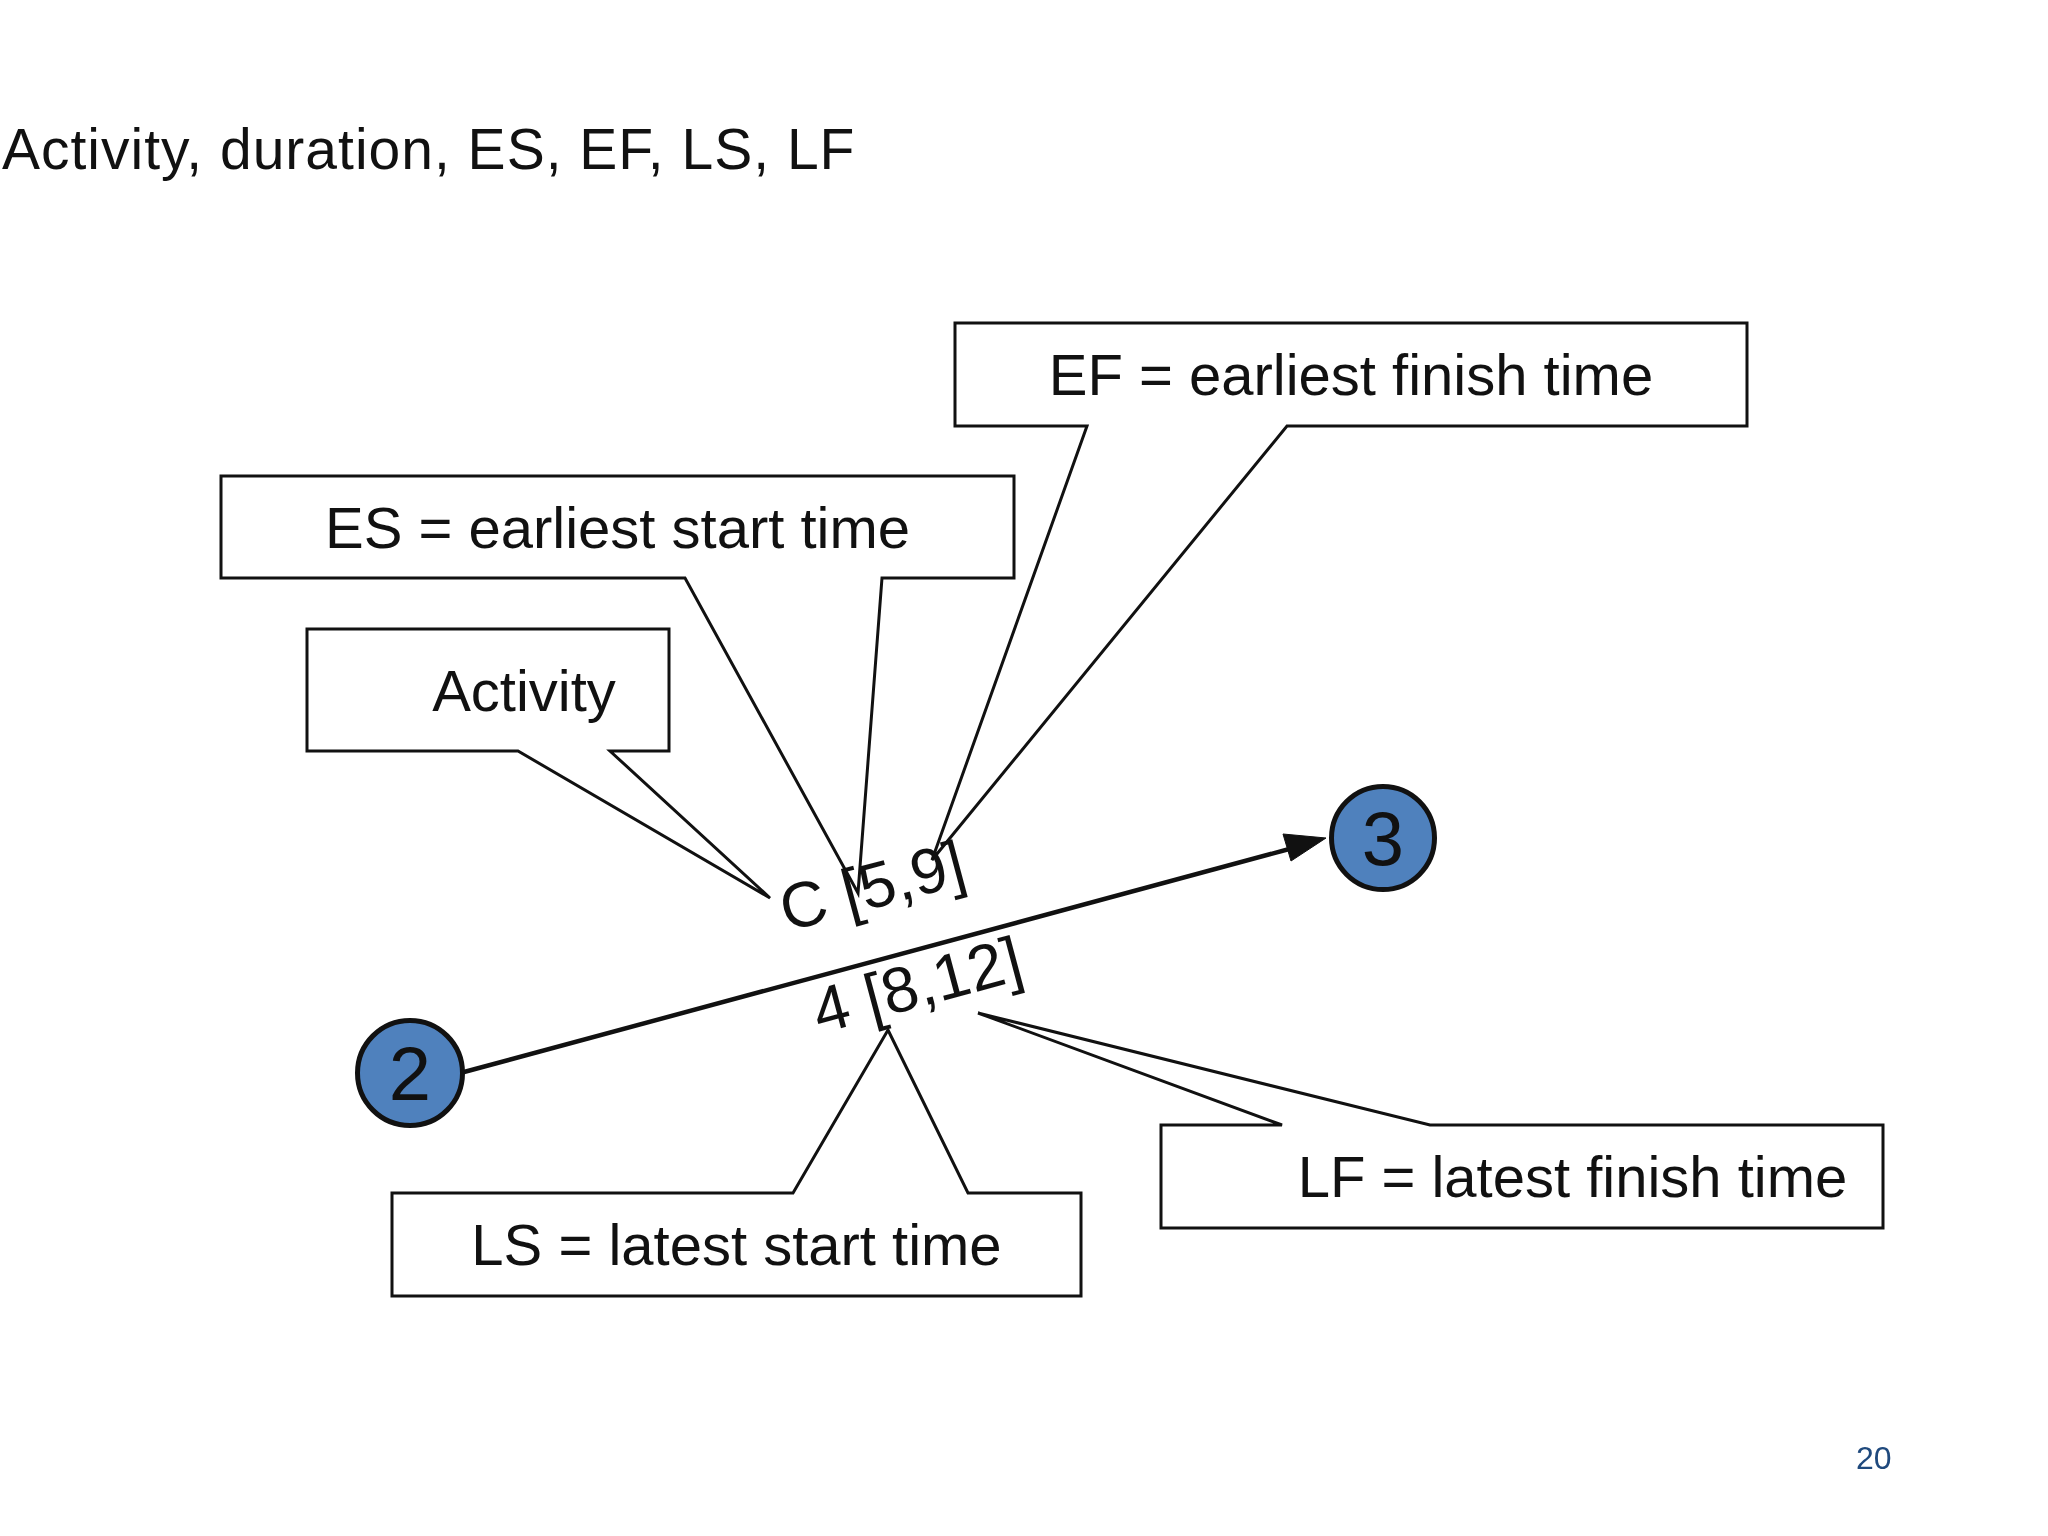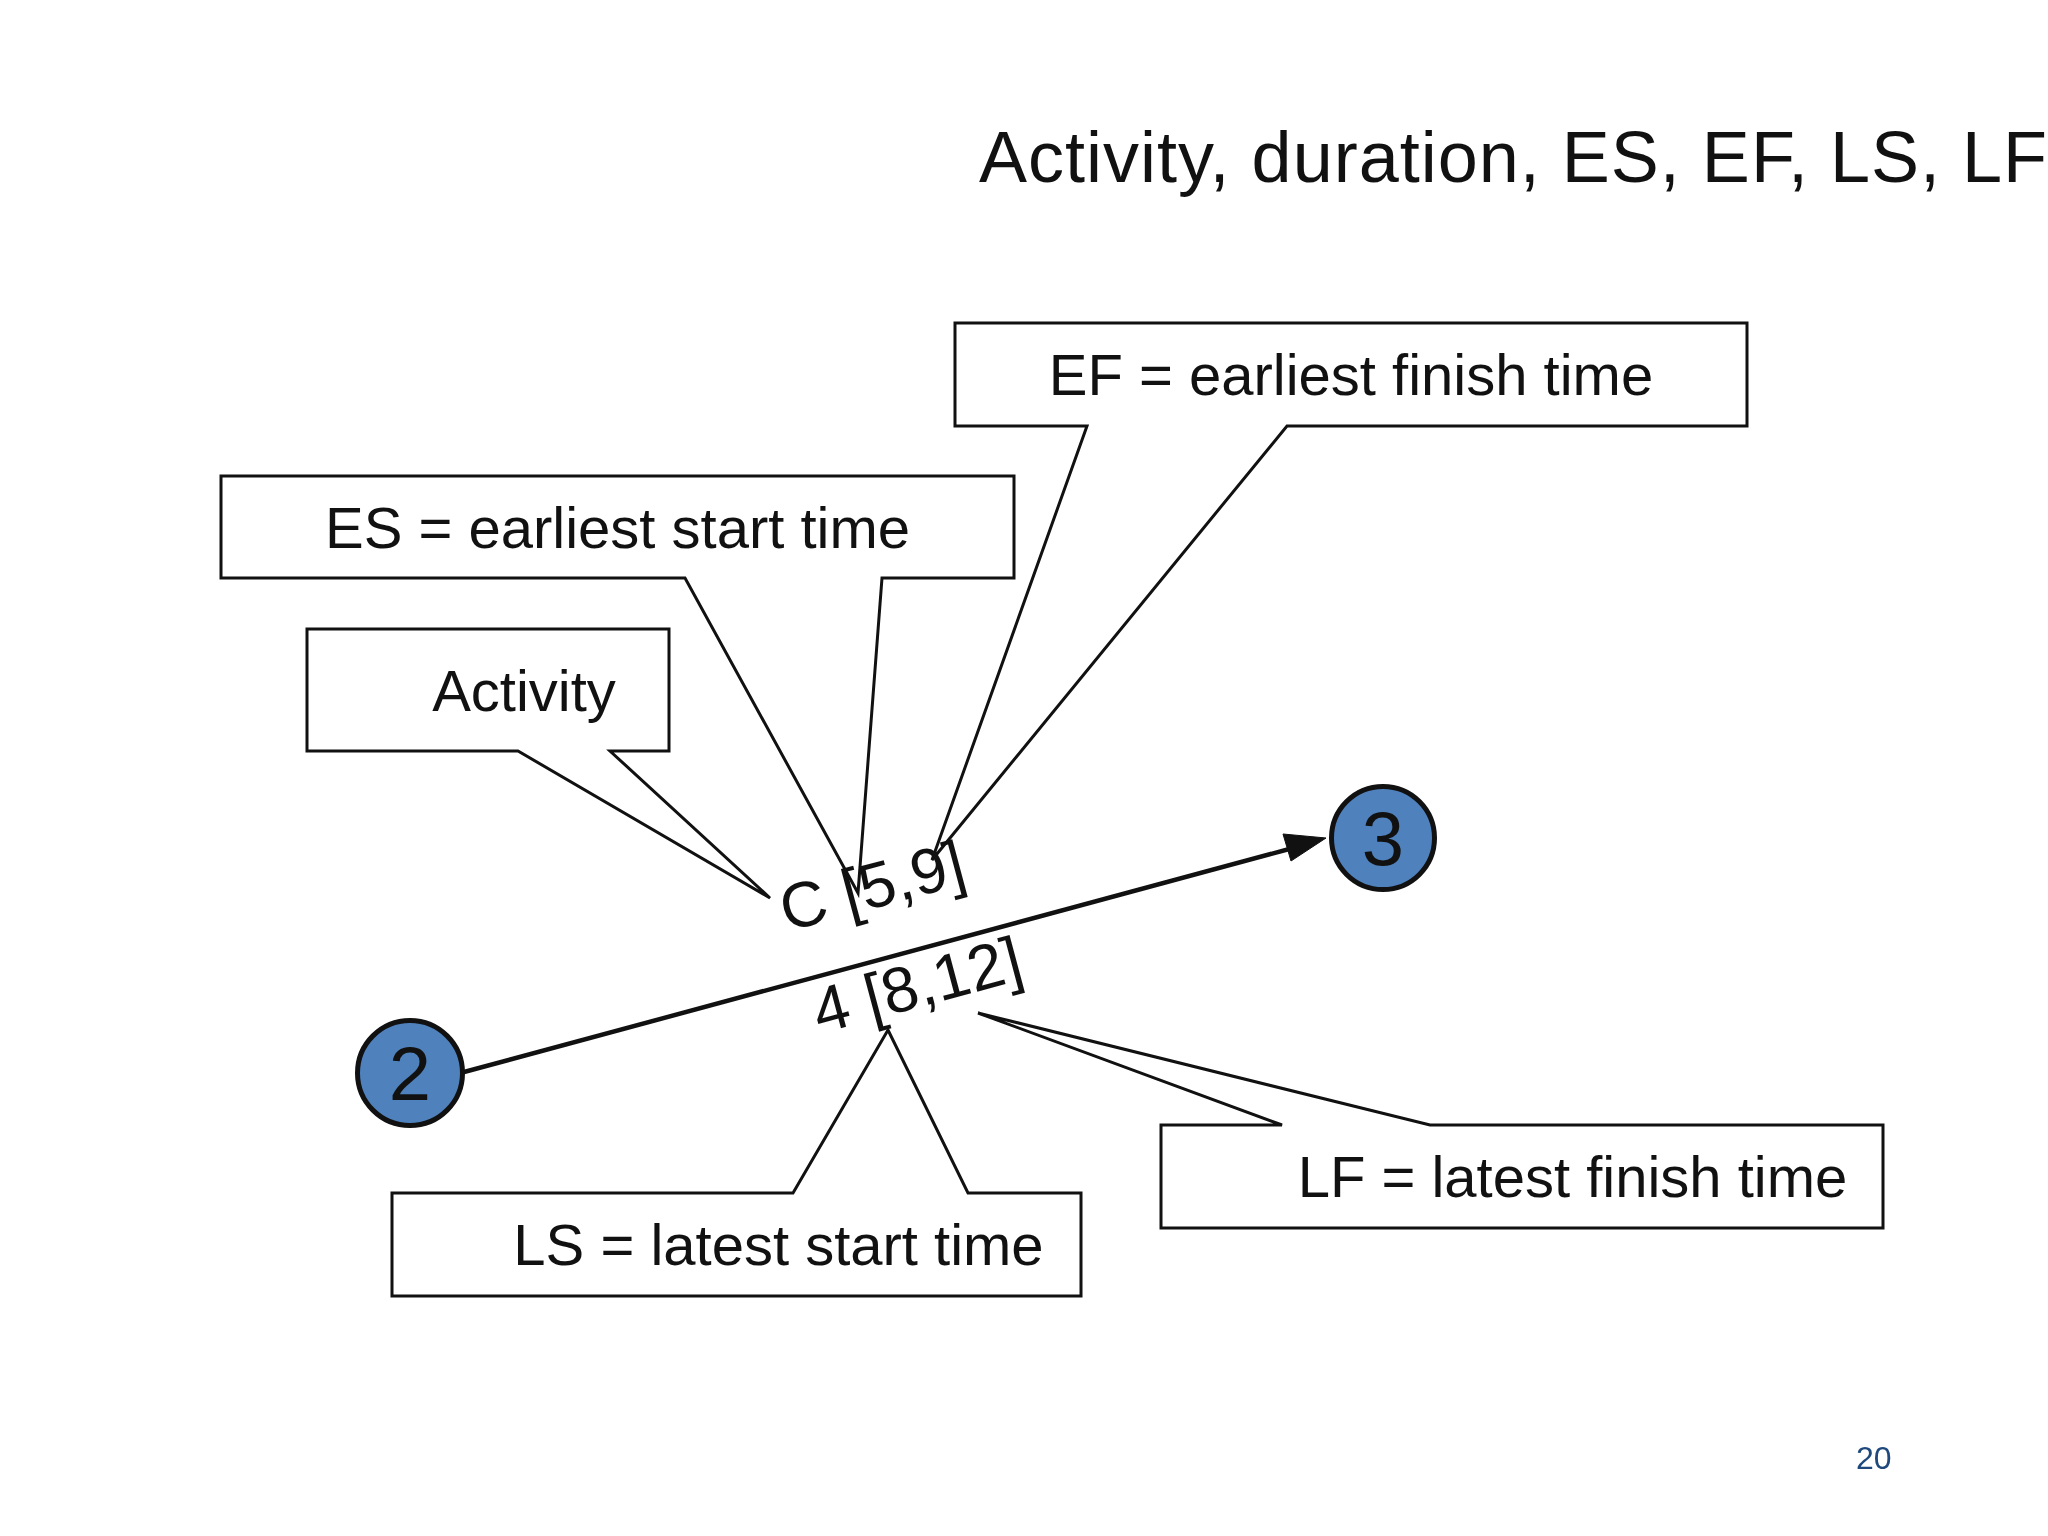--- a/index.html
+++ b/index.html
@@ -9,35 +9,35 @@
     --bg:#FFFFFF;
   }
   html,body{margin:0;padding:0;background:var(--bg);}
   .stage{
     position:relative;width:2048px;height:1536px;overflow:hidden;
     background:var(--bg);
     font-family:"Liberation Sans","DejaVu Sans",sans-serif;
     color:var(--ink);
   }
   .title{
-    position:absolute;left:12px;right:0;top:116px;
-    text-align:right;font-size:72px;letter-spacing:1px;
+    position:absolute;left:2px;right:0;top:116px;
+    text-align:left;font-size:57px;letter-spacing:1px;
   }
   .overlay{position:absolute;left:0;top:0;width:2048px;height:1536px;}
   .callout-shape{fill:#ffffff;stroke:var(--ink);stroke-width:3;stroke-linejoin:miter;}
   .edge-line{stroke:var(--ink);stroke-width:4.5;fill:none;}
   .edge-head{fill:var(--ink);stroke:var(--ink);stroke-width:1;}
   .callout-label{
     position:absolute;display:flex;align-items:center;justify-content:center;
     font-size:58px;white-space:nowrap;
   }
   .lbl-ef{left:955px;top:323px;width:792px;height:103px;}
   .lbl-es{left:221px;top:476px;width:793px;height:102px;}
   .lbl-activity{left:307px;top:629px;width:434px;height:122px;}
-  .lbl-ls{left:392px;top:1193px;width:689px;height:103px;padding-left:42px;}
+  .lbl-ls{left:392px;top:1193px;width:689px;height:103px;}
   .lbl-lf{left:1161px;top:1125px;width:823px;height:103px;}
   .edge-label{
     position:absolute;font-size:64px;white-space:nowrap;
     transform:translate(-50%,-50%) rotate(-15deg);
   }
   .edge-label.line1{left:872px;top:886px;}
   .edge-label.line2{left:917px;top:985px;}
   .node{
     position:absolute;box-sizing:border-box;border-radius:50%;
     background:var(--node-fill);border:5px solid var(--ink);

